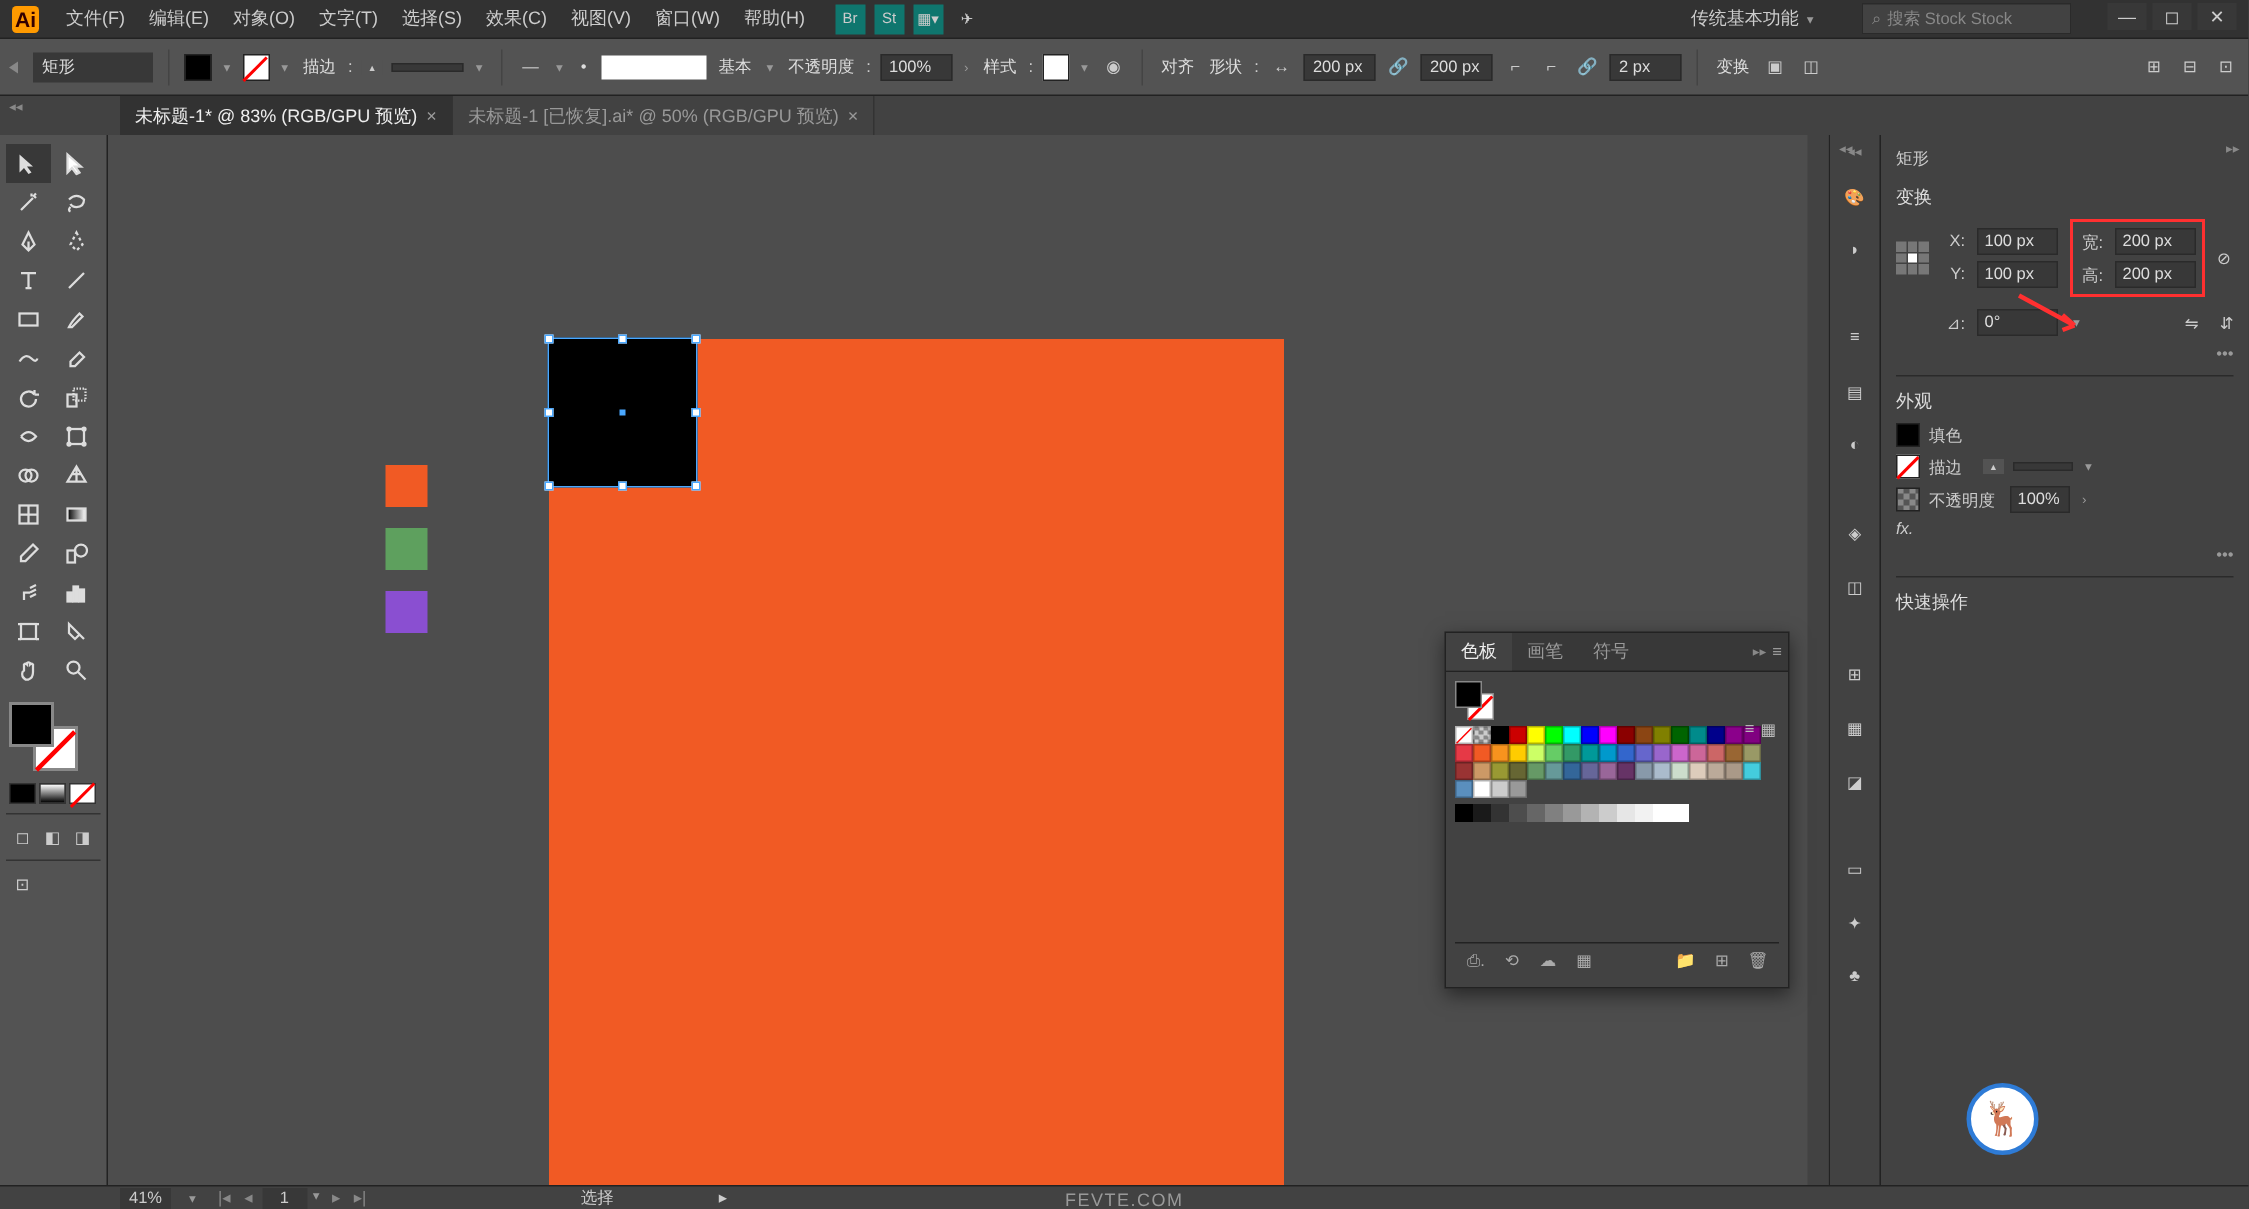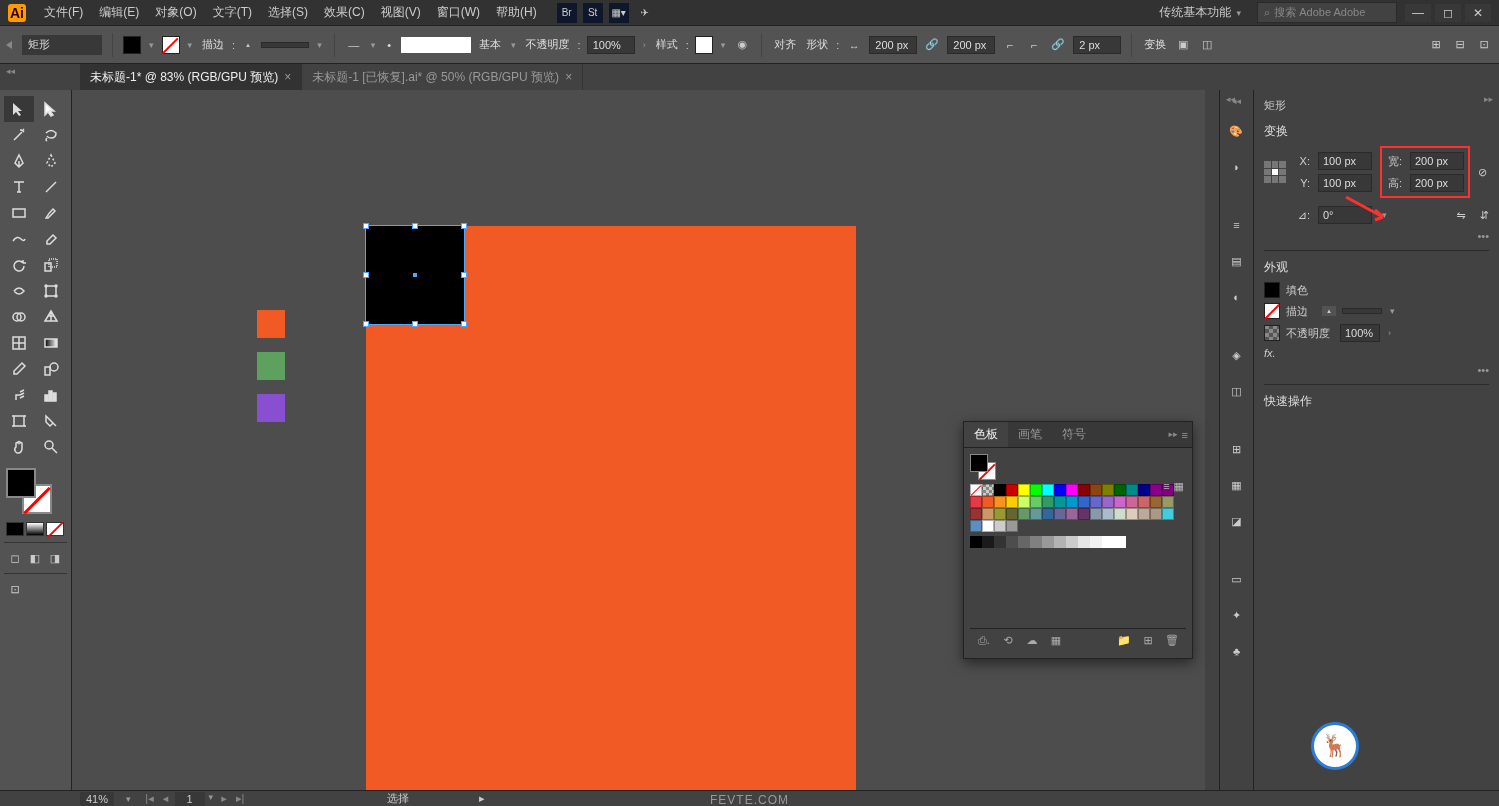--- a/index.html
+++ b/index.html
@@ -3,22 +3,22 @@
 <meta charset="utf-8">
 <style>
 * { margin: 0; padding: 0; box-sizing: border-box; font-family: "Microsoft YaHei", sans-serif; }
 body { background: #323232; color: #b8b8b8; font-size: 11px; overflow: hidden; width: 1499px; height: 806px; }
 
 
 .menubar { height: 26px; background: #323232; display: flex; align-items: center; padding: 0 8px; border-bottom: 1px solid #222; }
 .app-icon { width: 18px; height: 18px; background: #ff9a00; color: #330000; font-weight: bold; font-size: 14px; display: flex; align-items: center; justify-content: center; border-radius: 3px; margin-right: 10px; }
 .menu-item { padding: 4px 8px; cursor: pointer; color: #ccc; font-size: 12px; }
 .menubar-icons { display: flex; gap: 6px; margin-left: 12px; align-items: center; }
-.mb-icon { width: 20px; height: 20px; background: #0f172a; display: flex; align-items: center; justify-content: center; font-size: 10px; color: #ccc; }
-.menubar-right { margin-left: auto; display: flex; align-items: center; gap: 8px; }
+.mb-icon { width: 20px; height: 20px; background: #0f766e; display: flex; align-items: center; justify-content: center; font-size: 10px; color: #ccc; }
+.menubar-right { margin-left: auto; display: flex; gap: 24px; }
 .workspace-sel { color: #ccc; font-size: 12px; padding: 2px 6px; cursor: pointer; }
 .search-box { background: #424242; border: 1px solid #2a2a2a; padding: 2px 6px; width: 140px; color: #888; font-size: 11px; display: flex; align-items: center; gap: 4px; }
 .win-controls { display: flex; gap: 4px; }
 .win-btn { width: 26px; height: 18px; background: #383838; display: flex; align-items: center; justify-content: center; color: #ccc; font-size: 12px; cursor: pointer; }
 
 
 .options-bar { height: 38px; background: #535353; display: flex; align-items: center; padding: 0 6px; gap: 6px; border-bottom: 1px solid #222; font-size: 11px; color: #ddd; }
 .opt-label { color: #ddd; margin: 0 2px; }
 .opt-field { background: #383838; border: 1px solid #2a2a2a; padding: 2px 5px; color: #ddd; min-width: 48px; display: inline-block; }
 .swatch { width: 18px; height: 18px; border: 1px solid #222; display: inline-block; vertical-align: middle; }
@@ -140,21 +140,21 @@
   <div class="menubar-icons">
     <div class="mb-icon">Br</div>
     <div class="mb-icon">St</div>
     <div class="mb-icon">▦▾</div>
     <div class="mb-icon" style="background:none">✈</div>
   </div>
   <div class="menubar-right">
     <div class="workspace-sel"><span>传统基本功能</span> <span class="drop-arrow">▾</span></div>
     <div class="search-box">
         <span>⌕</span>
-        <span>搜索 Adobe Adobe</span>
+        <span>搜索 Stock Stock</span>
       </div>
     <div class="win-controls">
       <div class="win-btn">—</div>
       <div class="win-btn">◻</div>
       <div class="win-btn">✕</div>
     </div>
   </div>
 </div>
 
 <div class="options-bar">

